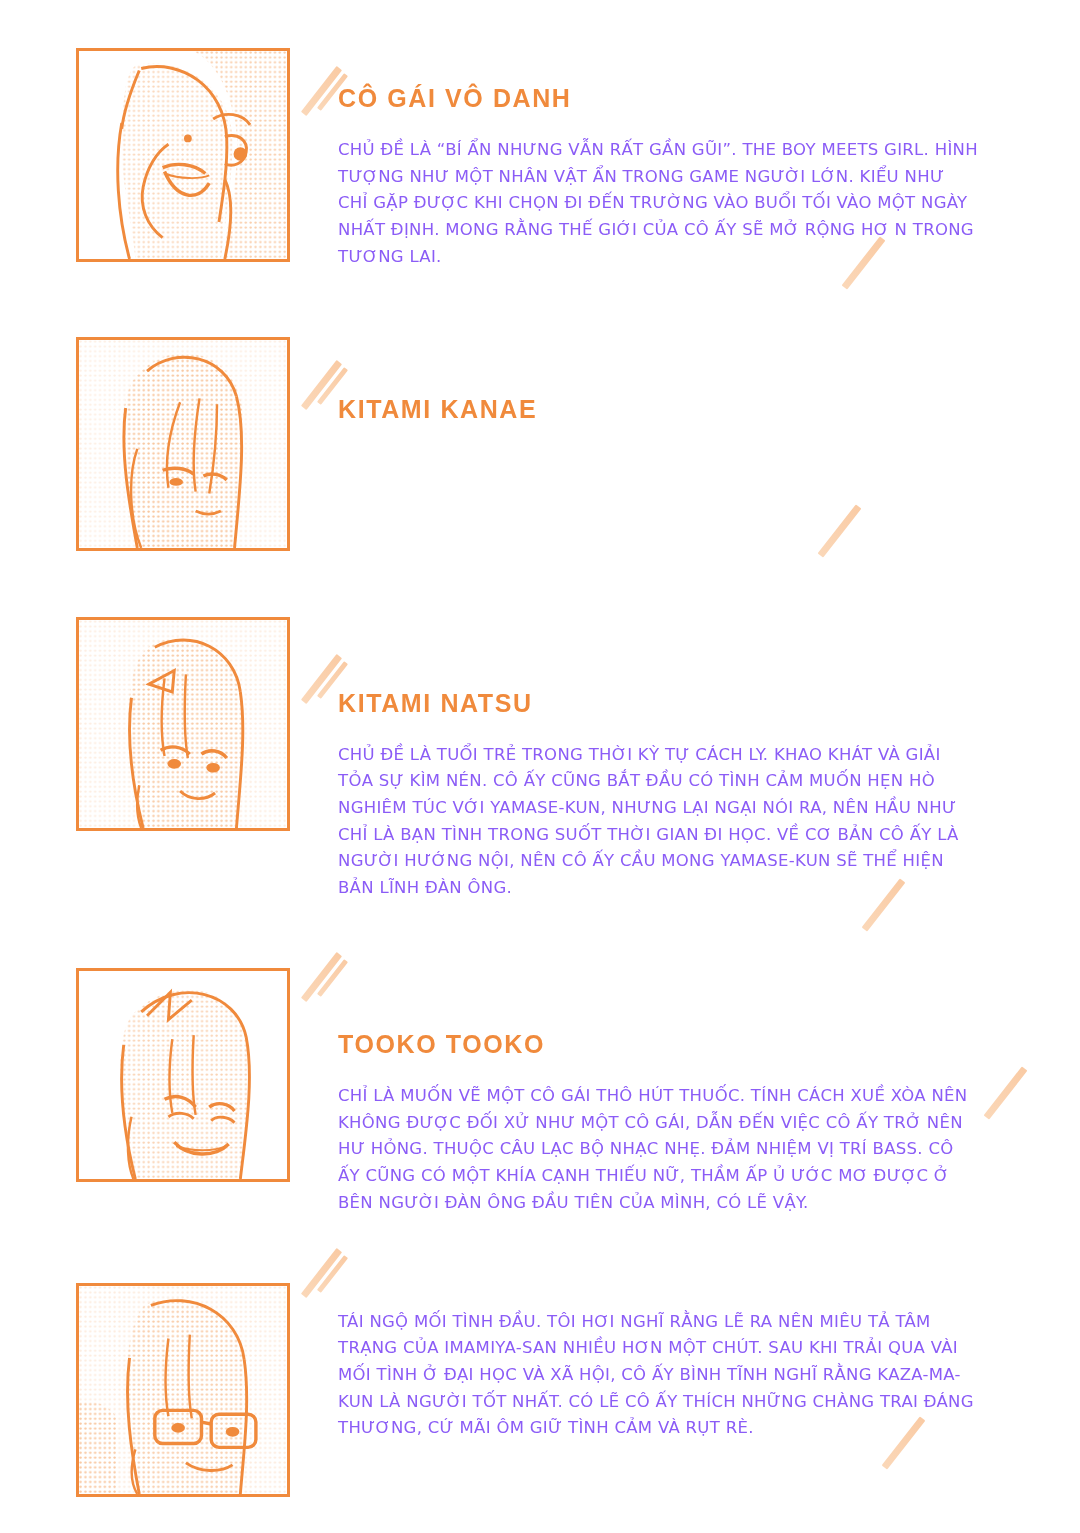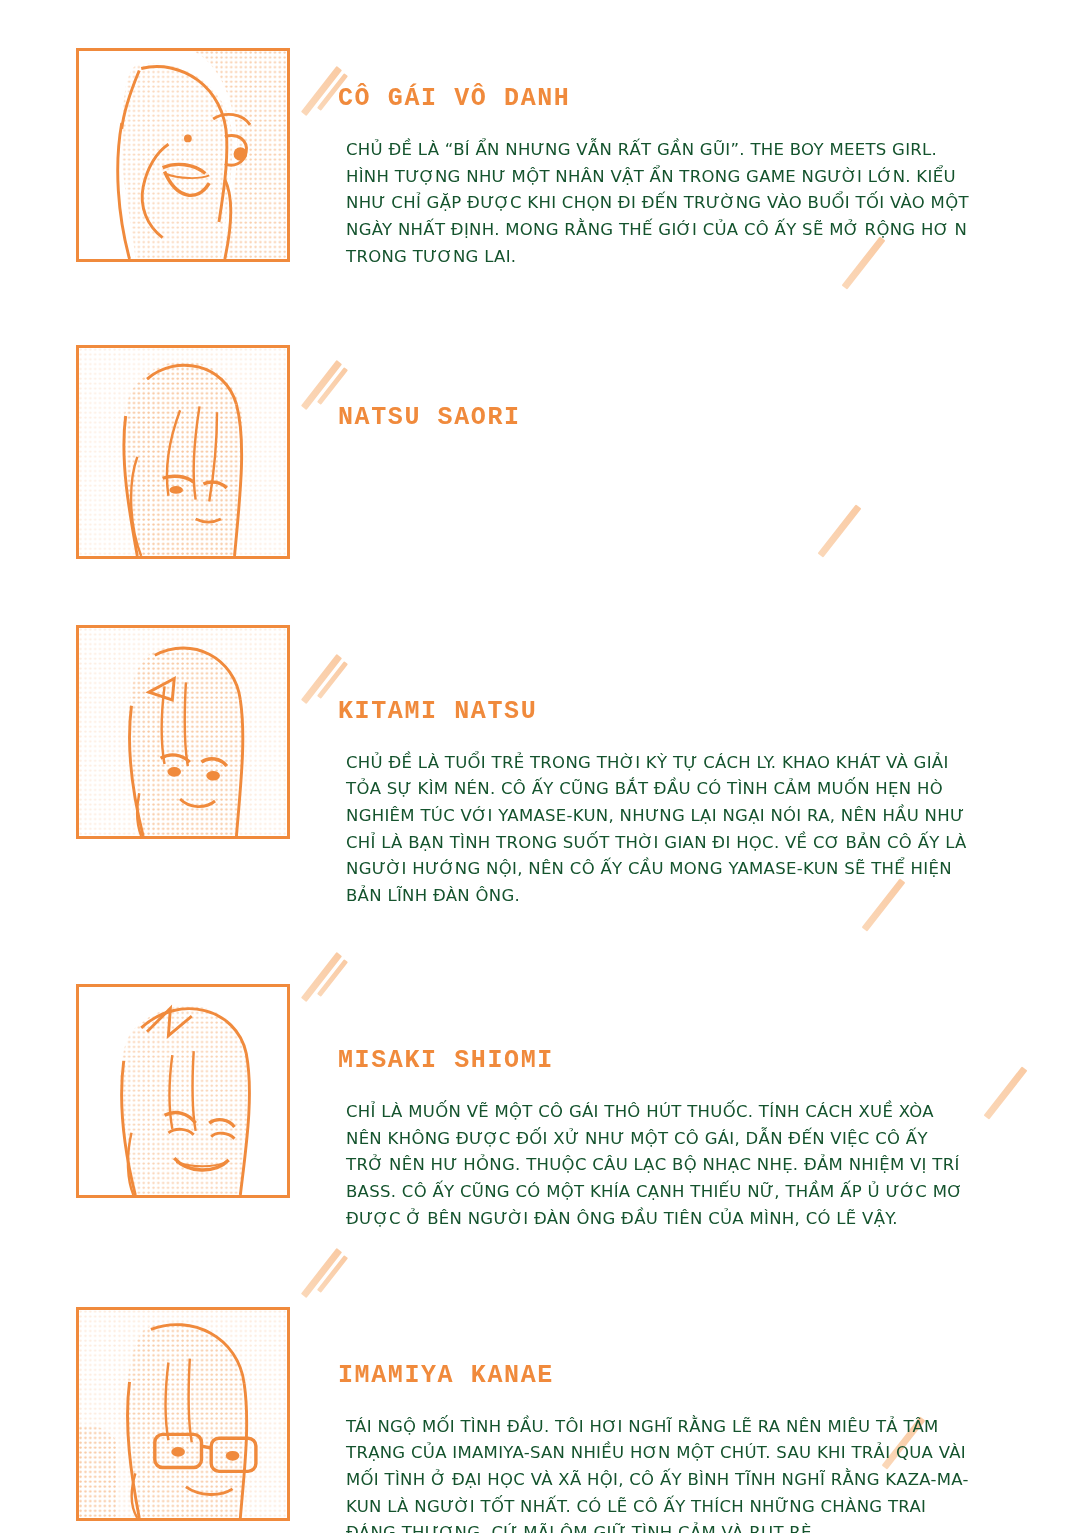--- a/index.html
+++ b/index.html
@@ -68,35 +68,35 @@
   }
 
   .text-col {
     margin-left: 46px;
     padding-top: 26px;
     width: 640px;
   }
 
   .char-name {
     color: #f08a3c;
-    font-family: Liberation Mono, monospace;
+    font-family: Liberation Sans, sans-serif;
     font-weight: bold;
     font-size: 25px;
     letter-spacing: 1.6px;
     margin: 0 0 26px 0;
     line-height: 1;
   }
 
   .char-desc {
-    color: #14532d;
+    color: #8b5cf6;
     font-family: "DejaVu Sans", sans-serif;
     font-size: 16.5px;
     line-height: 1.62;
     letter-spacing: 0.3px;
-    margin: 8px;
+    margin: 0;
     text-transform: uppercase;
   }
 
   
   .entry-0 .char-name { margin-top: 12px; }
   .entry-1 .char-name { margin-top: 34px; }
   .entry-2 .char-name { margin-top: 48px; }
   .entry-3 .char-name { margin-top: 38px; }
   .entry-4 .char-name { margin-top: 30px; }
 </style>
@@ -180,21 +180,21 @@
             <path d="M142 66 C142 104 138 134 134 158" fill="none" stroke="#f08a3c" stroke-width="2.5"></path>
             <path d="M86 134 C98 130 110 132 118 138" fill="none" stroke="#f08a3c" stroke-width="3.5"></path>
             <path d="M128 140 C136 136 146 138 152 144" fill="none" stroke="#f08a3c" stroke-width="3.5"></path>
             <ellipse cx="100" cy="146" rx="7" ry="4" fill="#f08a3c"></ellipse>
             <path d="M120 176 C128 180 138 180 146 176" fill="none" stroke="#f08a3c" stroke-width="3"></path>
             <path d="M60 112 C50 140 52 184 64 214" fill="none" stroke="#f08a3c" stroke-width="2.5"></path>
           </svg>
         </div>
       </div>
       <div class="text-col">
-        <h2 class="char-name">NATSU SAORI</h2>
+        <h2 class="char-name">KITAMI KANAE</h2>
       </div>
     </div>
 
     <div class="entry entry-2">
       <div class="portrait-wrap">
         <div class="portrait">
           <svg viewBox="0 0 214 214" xmlns="http://www.w3.org/2000/svg" aria-hidden="true">
             <defs>
               <pattern id="dots3" width="5" height="5" patternUnits="userSpaceOnUse">
                 <circle cx="1.6" cy="1.6" r="1.2" fill="#f4a566"></circle>
@@ -245,21 +245,21 @@
             <path d="M134 140 C142 134 154 136 160 144" fill="none" stroke="#f08a3c" stroke-width="3.5"></path>
             <path d="M92 150 C100 144 112 146 118 152" fill="none" stroke="#f08a3c" stroke-width="3"></path>
             <path d="M136 154 C142 148 154 150 160 156" fill="none" stroke="#f08a3c" stroke-width="3"></path>
             <path d="M98 176 C112 192 140 192 154 178" fill="none" stroke="#f08a3c" stroke-width="3.5"></path>
             <path d="M100 180 C118 186 138 186 152 180" fill="none" stroke="#f08a3c" stroke-width="2"></path>
             <path d="M54 150 C48 176 50 200 56 214" fill="none" stroke="#f08a3c" stroke-width="2.5"></path>
           </svg>
         </div>
       </div>
       <div class="text-col">
-        <h2 class="char-name">MISAKI SHIOMI</h2>
+        <h2 class="char-name">TOOKO TOOKO</h2>
         <p class="char-desc">CHỈ LÀ MUỐN VẼ MỘT CÔ GÁI THÔ HÚT THUỐC. TÍNH CÁCH XUỀ XÒA NÊN KHÔNG ĐƯỢC ĐỐI XỬ NHƯ MỘT CÔ GÁI, DẪN ĐẾN VIỆC CÔ ẤY TRỞ NÊN HƯ HỎNG. THUỘC CÂU LẠC BỘ NHẠC NHẸ. ĐẢM NHIỆM VỊ TRÍ BASS. CÔ ẤY CŨNG CÓ MỘT KHÍA CẠNH THIẾU NỮ, THẦM ẤP Ủ ƯỚC MƠ ĐƯỢC Ở BÊN NGƯỜI ĐÀN ÔNG ĐẦU TIÊN CỦA MÌNH, CÓ LẼ VẬY.</p>
       </div>
     </div>
 
     <div class="entry entry-4">
       <div class="portrait-wrap">
         <div class="portrait">
           <svg viewBox="0 0 214 214" xmlns="http://www.w3.org/2000/svg" aria-hidden="true">
             <defs>
               <pattern id="dots5" width="5" height="5" patternUnits="userSpaceOnUse">
@@ -279,19 +279,18 @@
             <path d="M126 140 L136 142" fill="none" stroke="#f08a3c" stroke-width="3.5"></path>
             <ellipse cx="102" cy="146" rx="7" ry="5" fill="#f08a3c"></ellipse>
             <ellipse cx="158" cy="150" rx="7" ry="5" fill="#f08a3c"></ellipse>
             <path d="M110 182 C124 192 146 192 158 184" fill="none" stroke="#f08a3c" stroke-width="3"></path>
             <path d="M58 168 C52 188 54 204 60 214" fill="none" stroke="#f08a3c" stroke-width="2.5"></path>
             <path d="M0 120 C14 116 30 122 38 134 L38 214 L0 214 Z" fill="url(#dots5)" opacity="0.5"></path>
           </svg>
         </div>
       </div>
       <div class="text-col">
-        <h2 class="char-name">IMAMIYA KANAE</h2>
         <p class="char-desc">TÁI NGỘ MỐI TÌNH ĐẦU. TÔI HƠI NGHĨ RẰNG LẼ RA NÊN MIÊU TẢ TÂM TRẠNG CỦA IMAMIYA-SAN NHIỀU HƠN MỘT CHÚT. SAU KHI TRẢI QUA VÀI MỐI TÌNH Ở ĐẠI HỌC VÀ XÃ HỘI, CÔ ẤY BÌNH TĨNH NGHĨ RẰNG KAZA-MA-KUN LÀ NGƯỜI TỐT NHẤT. CÓ LẼ CÔ ẤY THÍCH NHỮNG CHÀNG TRAI ĐÁNG THƯƠNG, CỨ MÃI ÔM GIỮ TÌNH CẢM VÀ RỤT RÈ.</p>
       </div>
     </div>
 
   </div>
 </div>
 
 </body></html>

